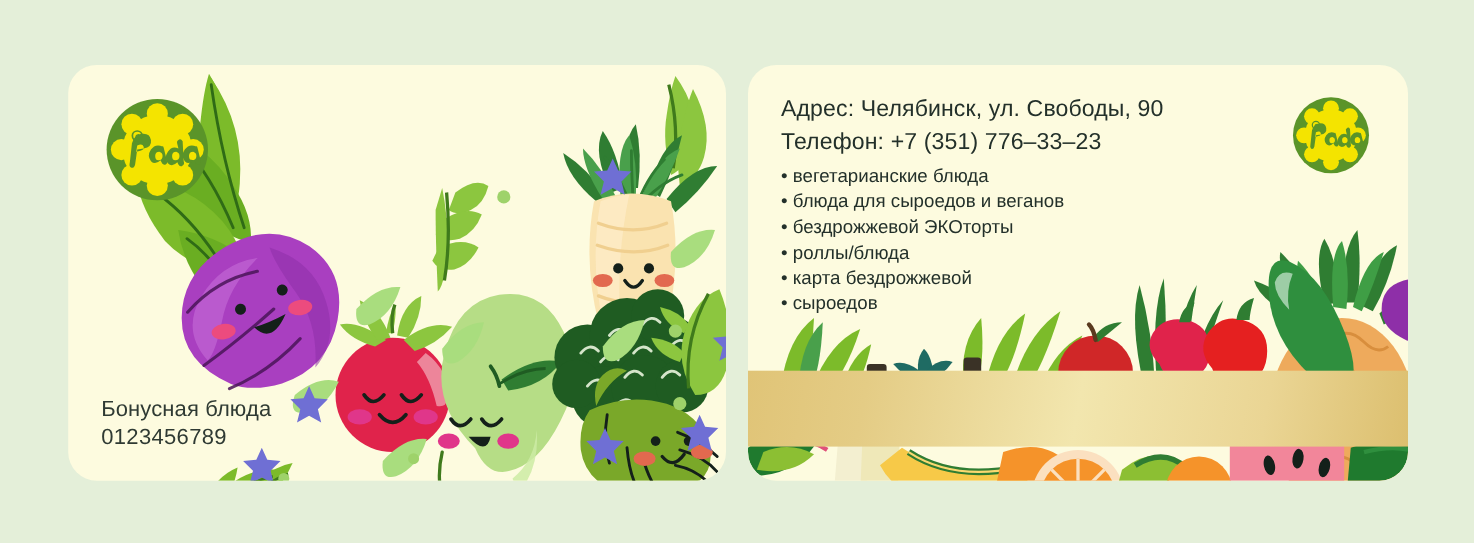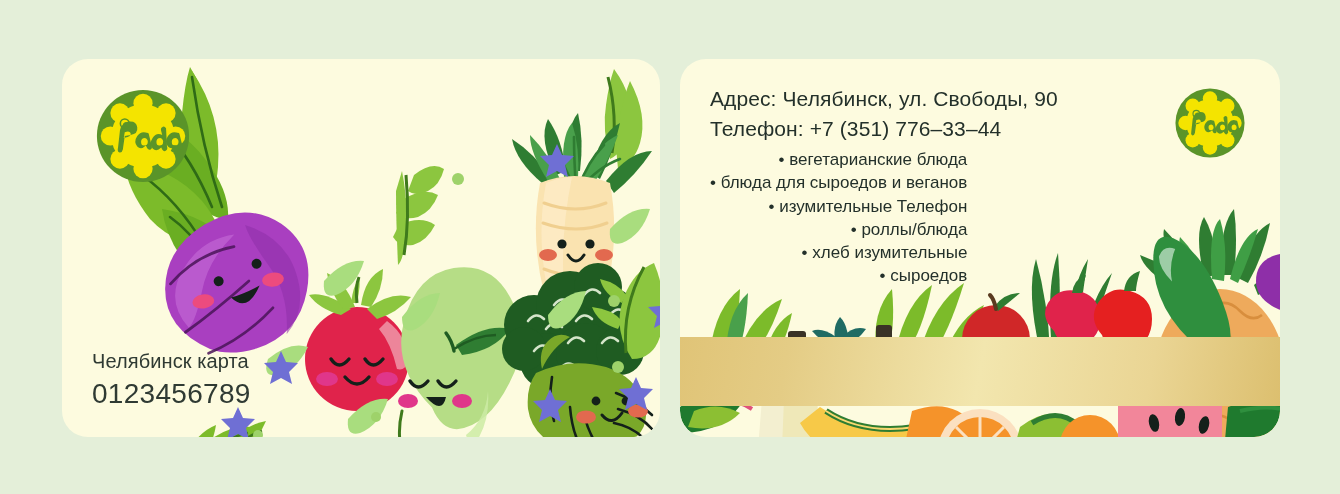--- a/index.html
+++ b/index.html
@@ -25,32 +25,31 @@
   #logo-front { left: 33px; top: 29px; width: 96px; height: 96px; }
   #logo-back  { left: 494px; top: 28px; width: 72px; height: 72px; }
   .logo-svg { width: 100%; height: 100%; display: block; }
 
   
   #front-text {
     position: absolute; left: 30px; bottom: 25px;
     color: #2f3a33; line-height: 1.33;
   }
   #front-text .l1 { font-size: 20px; letter-spacing: .1px; }
-  #front-text .l2 { font-size: 28px; letter-spacing: .3px; }
+  #front-text .l2 { font-size: 20px; letter-spacing: .3px; }
 
   
   #back-head {
     position: absolute; left: 30px; top: 25px;
     color: #23302a; font-size: 21px; line-height: 1.42; letter-spacing: .1px;
   }
   #back-list {
     position: absolute; left: 30px; top: 89px;
     color: #23302a; font-size: 17px; line-height: 23.3px;
     list-style: none;
-    text-align: right;
   }
   #back-list li { white-space: nowrap; }
   #back-list li::before { content: "• "; }
 
   
   #gold-stripe {
     position: absolute; left: 0; top: 278px; width: 100%; height: 69px;
     background: linear-gradient(100deg,#e0c477 0%,#e4cc85 18%,#f2e6ae 50%,#ead594 78%,#dcbf6f 100%);
     z-index: 30;
   }
@@ -321,21 +320,21 @@
           <circle cx="31" cy="37" r="4.6" fill="none" stroke="#5a9429" stroke-width="1.6"></circle>
           <path d="M33 36 q-3 0 -3 2 q0 2 2 1" fill="none" stroke="#5a9429" stroke-width="1.4"></path>
           <path d="M55 47 q-7 -3 -11 3 q-4 6 0 11 q4 4 9 -1 l1 2 q1 3 4 2 q2 -1 1 -4 l-3 -12 q-1 -2 -1 -1z m-3 5 q3 1 3 4 q0 4 -4 4 q-3 0 -3 -4 q0 -4 4 -4z"></path>
           <path d="M74 42 q-2 -3 -4 -1 q-2 1 -1 4 l1 4 q-6 -3 -10 3 q-4 6 0 11 q4 4 9 -1 l1 2 q2 3 4 1 q2 -1 1 -4z m-6 10 q3 1 3 4 q0 4 -4 4 q-3 0 -3 -4 q0 -4 4 -4z"></path>
           <path d="M87 47 q-7 -3 -11 3 q-4 6 0 11 q4 4 9 -1 l1 2 q1 3 4 2 q2 -1 1 -4 l-3 -12 q-1 -2 -1 -1z m-3 5 q3 1 3 4 q0 4 -4 4 q-3 0 -3 -4 q0 -4 4 -4z"></path>
         </g>
       </svg>
     </div>
 
     <div id="front-text">
-      <div class="l1">Челябинск карта</div>
+      <div class="l1">Бонусная блюда</div>
       <div class="l2">0123456789</div>
     </div>
   </div>
 
   <div class="card" id="card-back">
 
     <svg class="art" id="art-back-upper" viewBox="0 0 600 378">
       <defs>
           <clipPath id="cb">
             <rect x="0" y="0" width="600" height="378" rx="26"></rect>
@@ -555,25 +554,25 @@
           <path d="M33 36 q-3 0 -3 2 q0 2 2 1" fill="none" stroke="#5a9429" stroke-width="1.4"></path>
           <path d="M55 47 q-7 -3 -11 3 q-4 6 0 11 q4 4 9 -1 l1 2 q1 3 4 2 q2 -1 1 -4 l-3 -12 q-1 -2 -1 -1z m-3 5 q3 1 3 4 q0 4 -4 4 q-3 0 -3 -4 q0 -4 4 -4z"></path>
           <path d="M74 42 q-2 -3 -4 -1 q-2 1 -1 4 l1 4 q-6 -3 -10 3 q-4 6 0 11 q4 4 9 -1 l1 2 q2 3 4 1 q2 -1 1 -4z m-6 10 q3 1 3 4 q0 4 -4 4 q-3 0 -3 -4 q0 -4 4 -4z"></path>
           <path d="M87 47 q-7 -3 -11 3 q-4 6 0 11 q4 4 9 -1 l1 2 q1 3 4 2 q2 -1 1 -4 l-3 -12 q-1 -2 -1 -1z m-3 5 q3 1 3 4 q0 4 -4 4 q-3 0 -3 -4 q0 -4 4 -4z"></path>
         </g>
       </svg>
     </div>
 
     <div id="back-head">
       <div>Адрес: Челябинск, ул. Свободы, 90</div>
-      <div>Телефон: +7 (351) 776–33–44</div>
+      <div>Телефон: +7 (351) 776–33–23</div>
     </div>
 
     <ul id="back-list">
       <li>вегетарианские блюда</li>
       <li>блюда для сыроедов и веганов</li>
-      <li>изумительные Телефон</li>
+      <li>бездрожжевой ЭКОторты</li>
       <li>роллы/блюда</li>
-      <li>хлеб изумительные</li>
+      <li>карта бездрожжевой</li>
       <li>сыроедов</li>
     </ul>
   </div>
 </div>
 
 </body></html>

